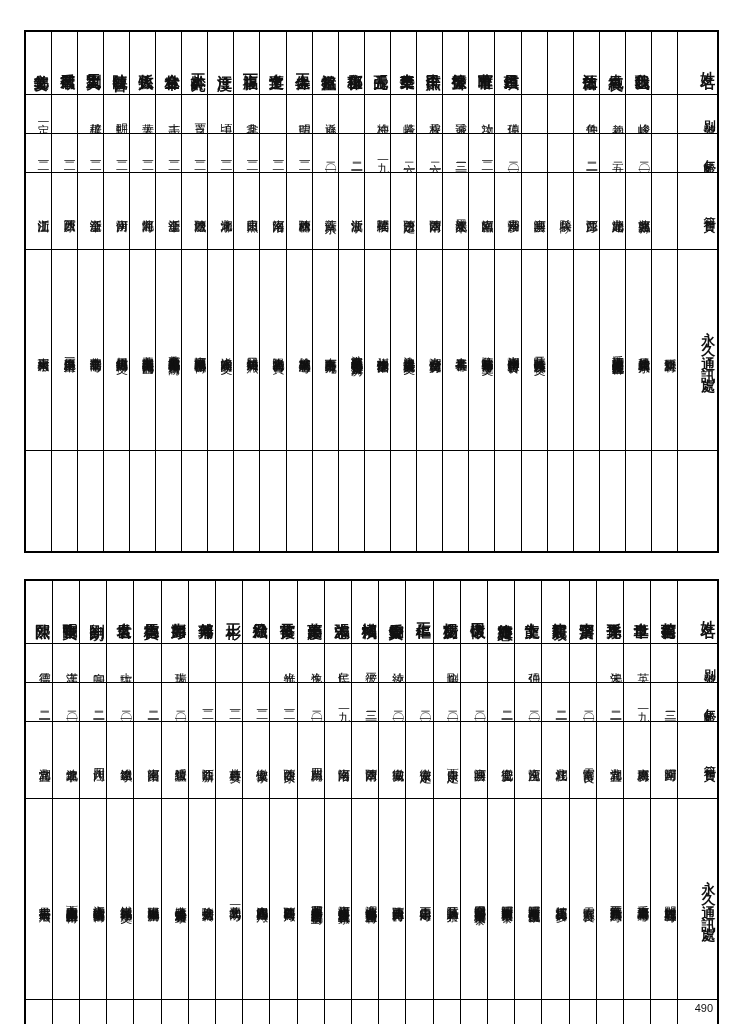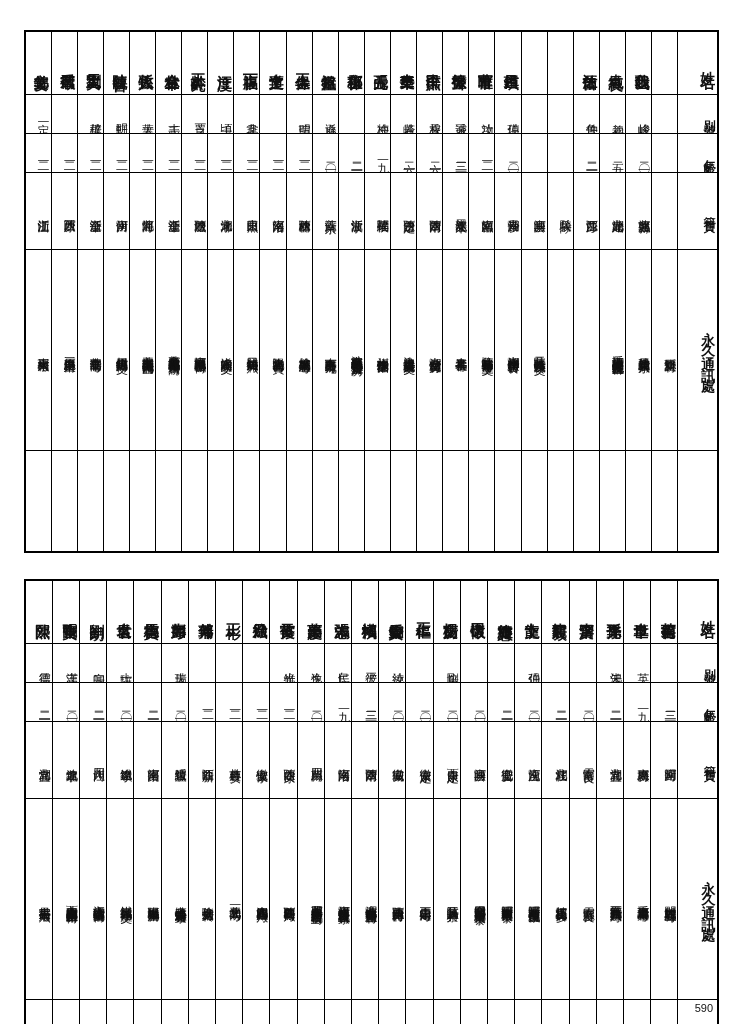--- a/index.html
+++ b/index.html
@@ -466,14 +466,14 @@
           <td></td>
           <td></td>
           <td></td>
           <td></td>
           <td></td>
           <td></td>
         </tr>
     </tbody>
   </table>
 
-  <div class="page-number">590</div>
+  <div class="page-number">490</div>
 </div>
 
 </body></html>

